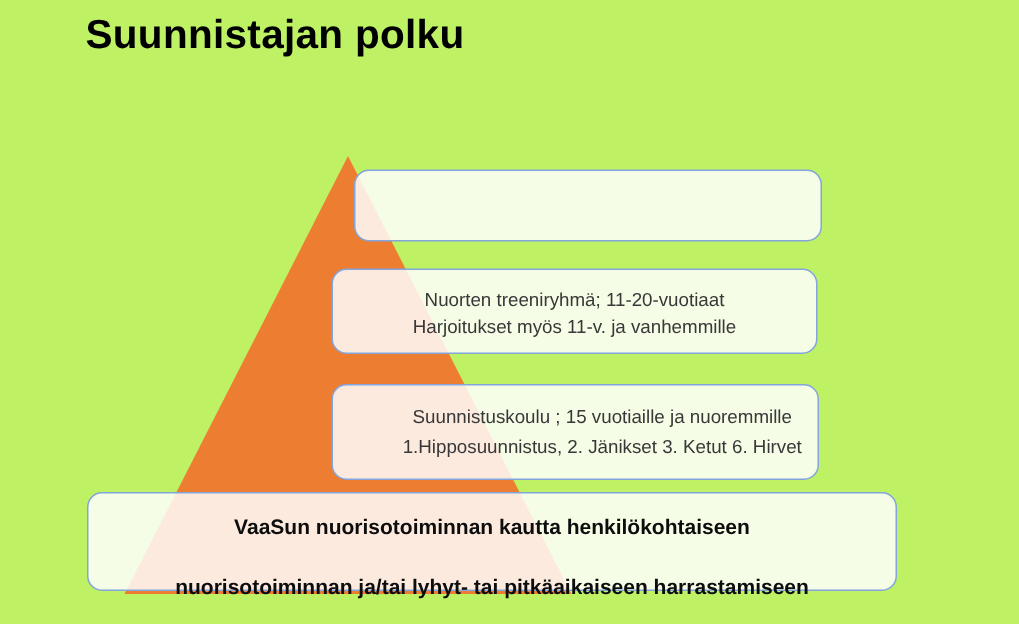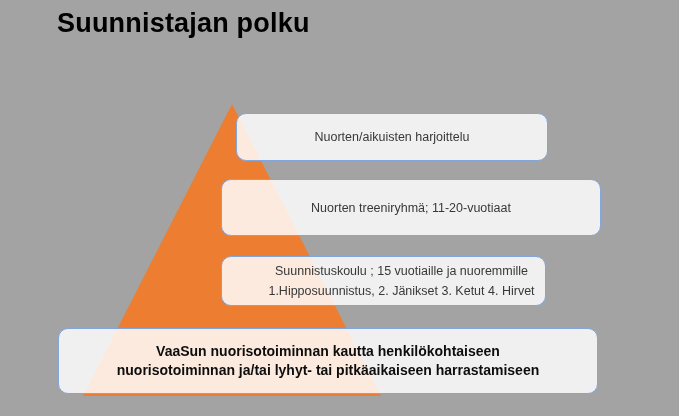--- a/index.html
+++ b/index.html
@@ -4,21 +4,21 @@
 <style>
   html, body {
     margin: 0;
     padding: 0;
     background: #ffffff;
   }
   .slide {
     position: relative;
     width: 679px;
     height: 416px;
-    background: #a3a3a3;
+    background: #bef264;
     overflow: hidden;
     font-family: "Liberation Sans", "DejaVu Sans", sans-serif;
   }
   .slide-title {
     position: absolute;
     left: 57px;
     top: 8px;
     font-size: 27px;
     font-weight: bold;
     color: #000000;
@@ -47,52 +47,52 @@
     font-size: 12.5px;
   }
   .level-box .line {
     line-height: 20px;
     white-space: nowrap;
   }
   .level-box .line.tight {
     line-height: 16px;
   }
   .box-1 { left: 236px; top: 113px; width: 312px; height: 48px; }
-  .box-2 { left: 221px; top: 179px; width: 380px; height: 57px; }
-  .box-3 { left: 221px; top: 256px; width: 325px; height: 50px; padding-left: 36px; }
+  .box-2 { left: 221px; top: 179px; width: 324px; height: 57px; }
+  .box-3 { left: 221px; top: 256px; width: 325px; height: 64px; padding-left: 36px; }
   .box-base {
     left: 58px; top: 328px; width: 540px; height: 66px;
     font-size: 14px;
     font-weight: bold;
     color: #0d0d0d;
   }
-  .box-base .line { line-height: 19px; }
+  .box-base .line { line-height: 19px; margin-top: 21px; }
 </style>
 </head>
 <body>
 
 <div class="slide">
 
   <div class="slide-title">Suunnistajan polku</div>
 
   <svg class="pyramid-svg" viewBox="0 0 679 416" xmlns="http://www.w3.org/2000/svg" aria-hidden="true">
     <polygon points="232,104 83,396 381,396" fill="#ED7D31"></polygon>
   </svg>
 
   <div class="level-box box-1">
-    <div class="line">Nuorten/aikuisten harjoittelu</div>
   </div>
 
   <div class="level-box box-2">
     <div class="line">Nuorten treeniryhmä; 11-20-vuotiaat</div>
+    <div class="line tight">Harjoitukset myös 11-v. ja vanhemmille</div>
   </div>
 
   <div class="level-box box-3">
     <div class="line">Suunnistuskoulu ; 15 vuotiaille ja nuoremmille</div>
-    <div class="line">1.Hipposuunnistus, 2. Jänikset 3. Ketut 4. Hirvet</div>
+    <div class="line">1.Hipposuunnistus, 2. Jänikset 3. Ketut 6. Hirvet</div>
   </div>
 
   <div class="level-box box-base">
     <div class="line">VaaSun nuorisotoiminnan kautta henkilökohtaiseen</div>
     <div class="line">nuorisotoiminnan ja/tai lyhyt- tai pitkäaikaiseen harrastamiseen</div>
   </div>
 
 </div>
 
 </body></html>

